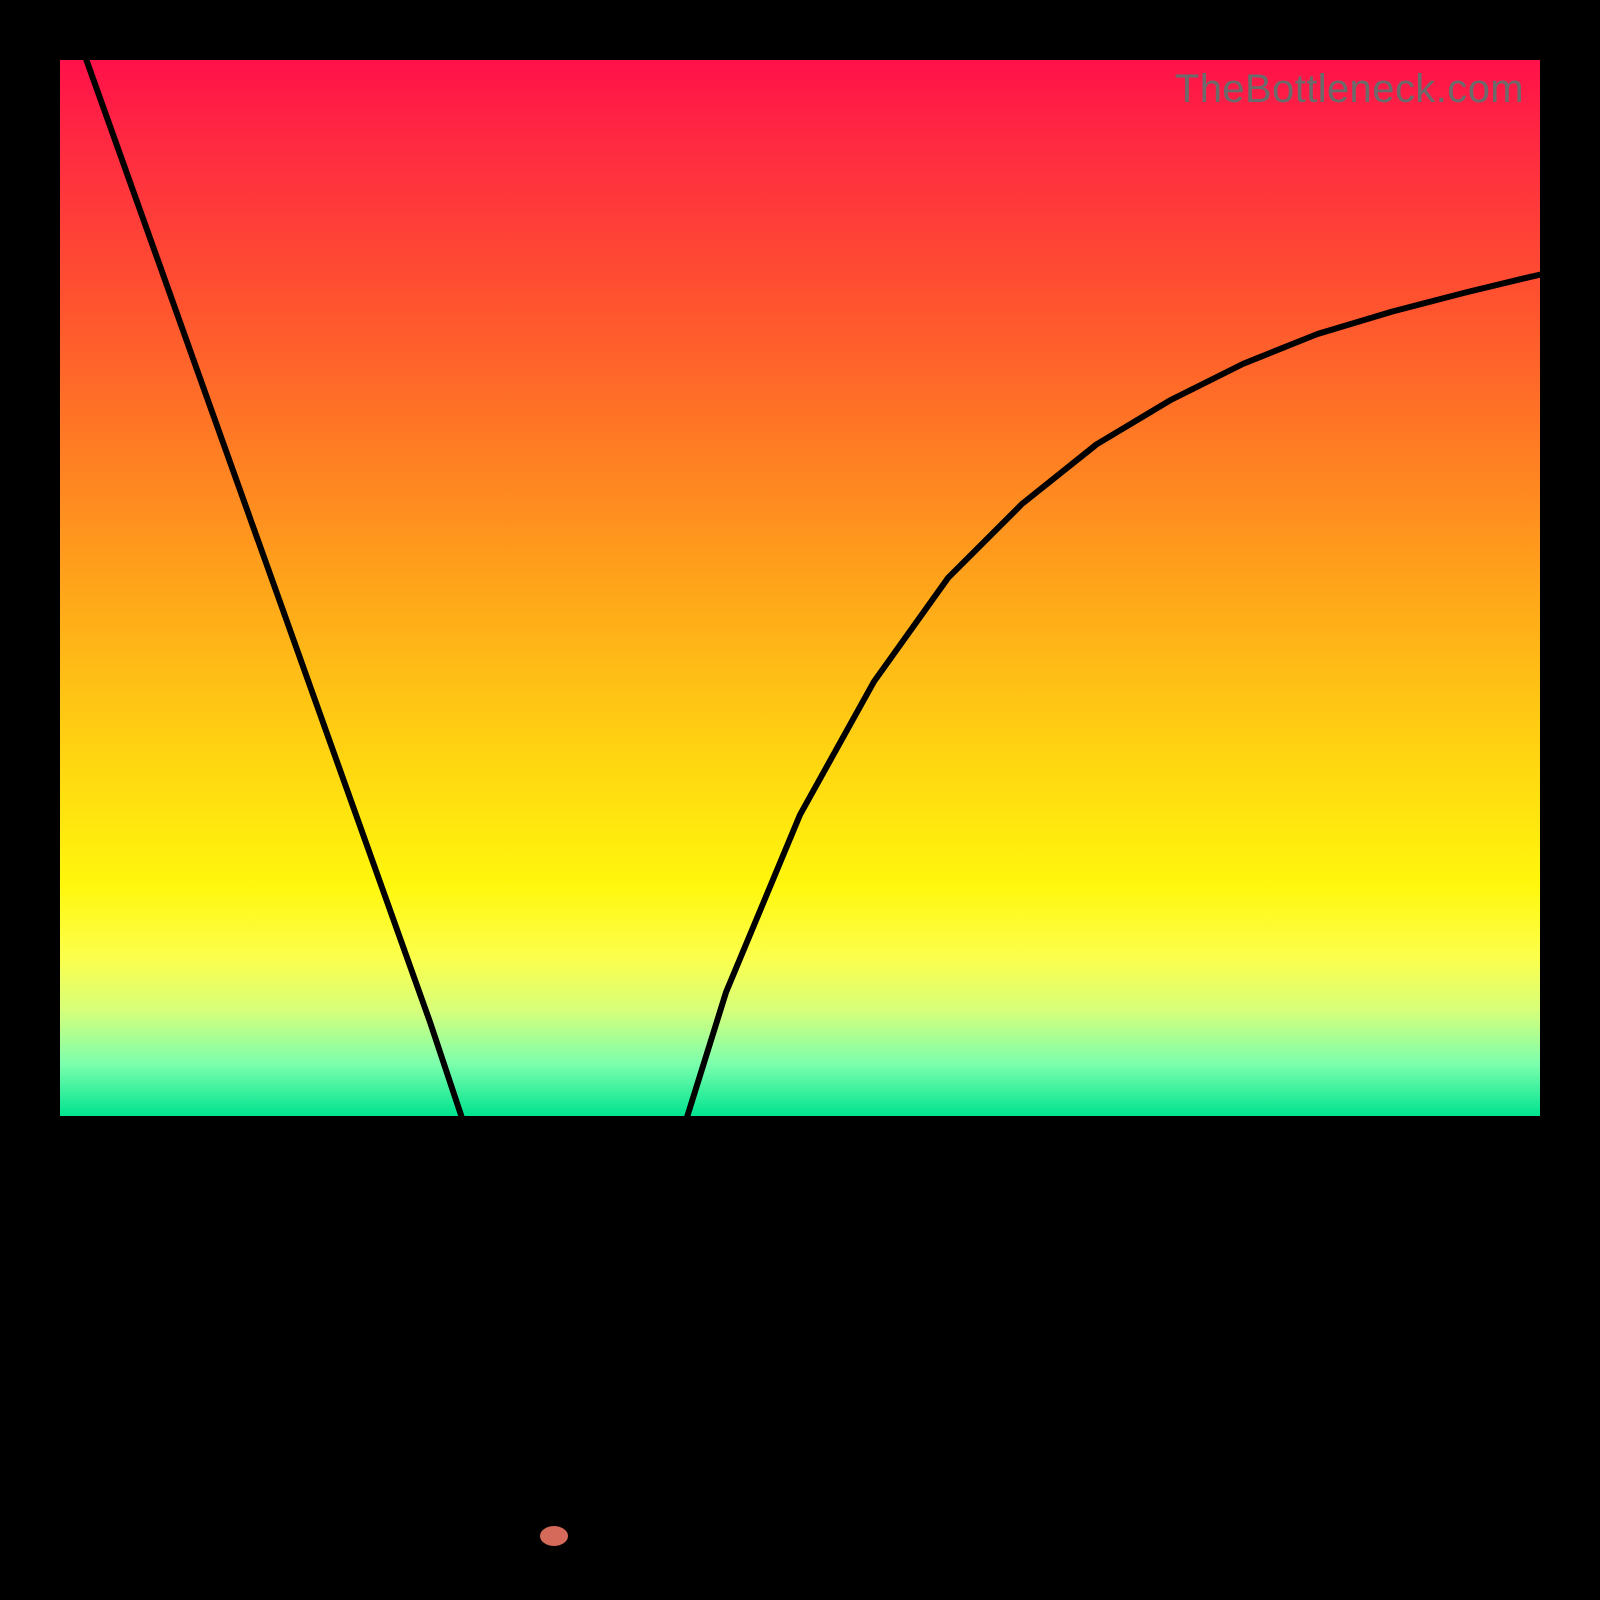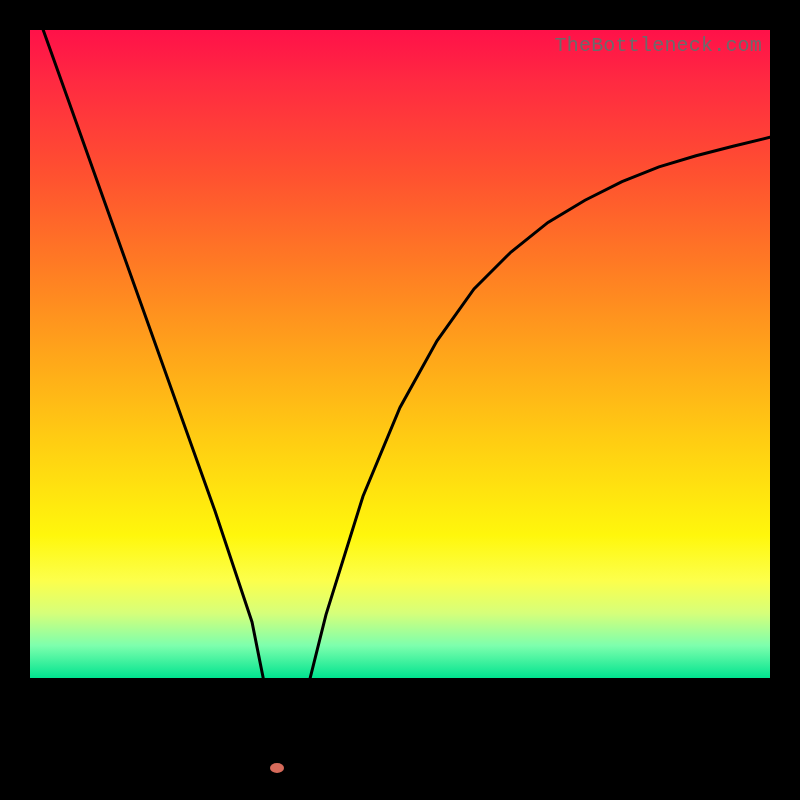--- a/index.html
+++ b/index.html
@@ -8,34 +8,33 @@
 
   .frame {
     position: absolute;
     left: 0; top: 0;
     width: 800px; height: 800px;
     background: #000;
   }
   .plot {
     position: absolute;
     left: 30px; top: 30px;
-    width: 740px; height: 648px;
+    width: 740px; height: 528px;
     background: linear-gradient(to bottom,
       #ff1149 0%,
       #ff2a41 8%,
       #ff5030 22%,
       #ff7a24 36%,
       #ffa51a 50%,
       #ffcf12 64%,
       #fff70c 78%,
       #fcff4c 85%,
       #d6ff7a 90%,
       #7dffad 95%,
       #00e38f 100%);
-    font-family: Liberation Mono, monospace;
   }
   .watermark {
     position: absolute;
     top: 4px; right: 8px;
     color: #6b6b6b;
     font-size: 20px;
     font-weight: 500;
     letter-spacing: 0.2px;
     user-select: none;
   }

